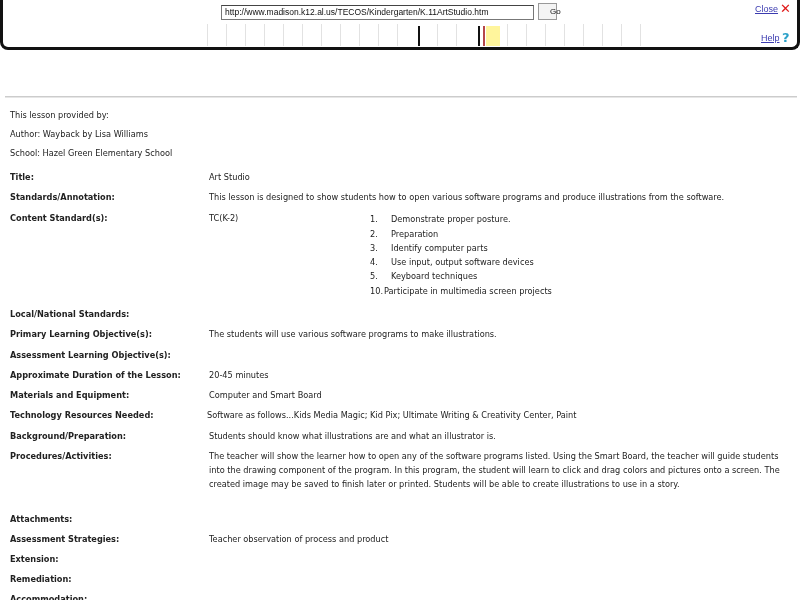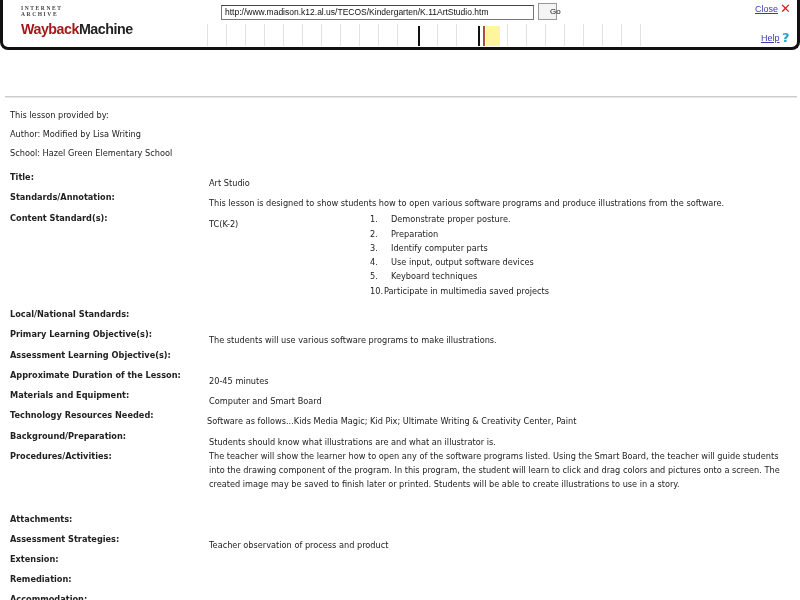--- a/index.html
+++ b/index.html
@@ -48,34 +48,30 @@
   .wb-close-x { position: absolute; left: 777px; top: 1px; color: #e01818; font-weight: bold; font-size: 13px; font-family: "DejaVu Sans", sans-serif; }
   .wb-help { position: absolute; left: 758px; top: 33px; font-family: "Liberation Sans", sans-serif; font-size: 9px; color: #3b3bb0; text-decoration: underline; }
   .wb-help-q { position: absolute; left: 779px; top: 30px; color: #2aa0c8; font-weight: bold; font-size: 13px; }
 
   .hr { position: absolute; left: 5px; top: 96px; width: 792px; height: 2px; background: #ccc; border-bottom: 1px solid #e6e6e6; }
 
   
   .doc { position: absolute; left: 0; top: 0; width: 800px; font-family: "DejaVu Sans", sans-serif; font-size: 8.2px; color: #222; }
   .line { position: absolute; white-space: nowrap; }
   .lbl { position: absolute; left: 10px; font-weight: bold; white-space: nowrap; }
-  .val { position: absolute; left: 209px; white-space: nowrap; margin-top: 6px; }
+  .val { position: absolute; left: 209px; white-space: nowrap; }
   .std-item { position: absolute; white-space: nowrap; }
   .std-num { position: absolute; left: 370px; }
   .std-txt { position: absolute; left: 391px; }
   .para { position: absolute; left: 209px; width: 580px; line-height: 14px; white-space: normal; }
 </style>
 </head>
 <body>
 
 <div class="wb-bar">
-  <div class="wb-logo">
-    <div class="ia">INTERNET ARCHIVE</div>
-    <div class="wm"><span class="way">Wayback</span><span class="mac">Machine</span></div>
-  </div>
 
   <div class="wb-url">http://www.madison.k12.al.us/TECOS/Kindergarten/K.11ArtStudio.htm</div>
   <div class="wb-go">Go</div>
 
   <div class="wb-captures">
     <a>3 captures</a>
     <span class="range">11 Oct 06 - 9 Feb 10</span>
   </div>
 
   <div class="wb-timeline">
@@ -110,21 +106,21 @@
   <a class="wb-close">Close</a>
   <span class="wb-close-x">✕</span>
   <a class="wb-help">Help</a>
   <span class="wb-help-q">?</span>
 </div>
 
 <div class="hr"></div>
 
 <div class="doc">
   <div class="line" style="left:10px; top:110px">This lesson provided by:</div>
-  <div class="line" style="left:10px; top:129px">Author:  Modified  by Lisa Writing</div>
+  <div class="line" style="left:10px; top:129px">Author:  Wayback  by Lisa Williams</div>
   <div class="line" style="left:10px; top:148px">School:  Hazel Green Elementary School</div>
 
   <div class="lbl" style="top:172px">Title:</div>
   <div class="val" style="top:172px">Art Studio</div>
 
   <div class="lbl" style="top:192px">Standards/Annotation:</div>
   <div class="val" style="top:192px">This lesson is designed to show students how to open various software programs and produce illustrations from the software.</div>
 
   <div class="lbl" style="top:213px">Content Standard(s):</div>
   <div class="val" style="top:213px">TC(K-2)</div>
@@ -145,21 +141,21 @@
     <div class="std-item" style="top:257px; left:0">
       <span class="std-num">4.</span>
         <span class="std-txt">Use input, output software devices</span>
     </div>
     <div class="std-item" style="top:271px; left:0">
       <span class="std-num">5.</span>
         <span class="std-txt">Keyboard techniques</span>
     </div>
     <div class="std-item" style="top:286px; left:0">
       <span class="std-num" style="left:370px">10.</span>
-        <span class="std-txt" style="left:384px">Participate in multimedia saved projects</span>
+        <span class="std-txt" style="left:384px">Participate in multimedia screen projects</span>
     </div>
   </div>
 
   <div class="lbl" style="top:309px">Local/National Standards:</div>
 
   <div class="lbl" style="top:329px">Primary Learning Objective(s):</div>
   <div class="val" style="top:329px">The students will use various software programs to make illustrations.</div>
 
   <div class="lbl" style="top:350px">Assessment Learning Objective(s):</div>
 

